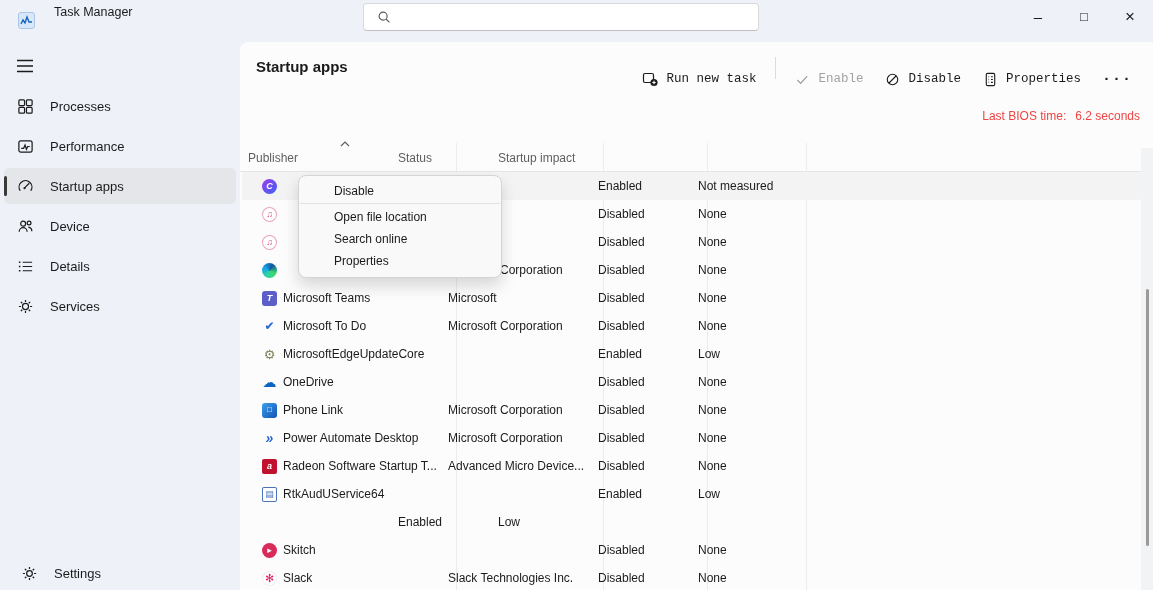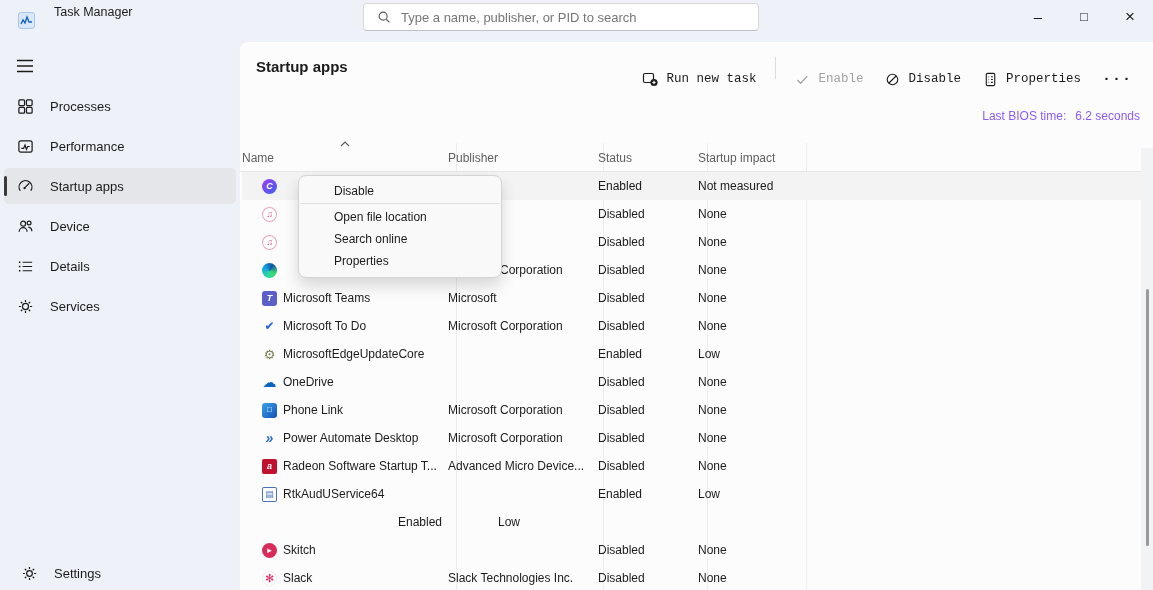--- a/index.html
+++ b/index.html
@@ -43,21 +43,21 @@
     background:#fcfcfc; border-radius:8px 0 0 0; overflow:hidden; }
   .page-title { position:absolute; left:16px; top:16px; font-size:15px; font-weight:600; }
   .toolbar { position:absolute; right:13px; top:10px; height:32px;
     display:flex; align-items:center; gap:4px; }
   .tb-btn { display:flex; align-items:center; gap:8px; padding:0 9px; height:30px;
     border-radius:4px; font-size:12.5px; color:#1b1b1b; background:transparent; border:none;
     font-family:Liberation Mono, monospace;margin-top:22px; }
   .tb-btn.disabled { color:#a3a3a3; }
   .tb-sep { width:1px; height:22px; background:#dcdcdc; margin:0 6px; }
   .tb-more { font-size:15px; font-weight:bold; letter-spacing:1px; padding:0 8px; }
-  .bios { position:absolute; right:13px; top:67px; font-size:12px; color:#8b5cf6; }
+  .bios { position:absolute; right:13px; top:67px; font-size:12px; color:#ef4444; }
   .bios .lbl { margin-right:9px; }
   
   .trow { display:flex; align-items:center; height:28px; margin:0 12px 0 2px; font-size:12px; }
   .c-name { width:200px; padding-left:20px; display:flex; align-items:center; gap:6px; overflow:hidden; white-space:nowrap; }
   .c-pub  { width:147px; padding-left:6px; overflow:hidden; white-space:nowrap; }
   .c-st   { width:104px; padding-left:9px; }
   .c-imp  { width:99px;  padding-left:5px; }
   .thead { position:absolute; left:0; right:0; top:103px; height:26px; color:#5f5f5f; }
   .thead .trow { height:26px; }
   .thead .c-name { padding-left:0; }
@@ -117,21 +117,20 @@
       </svg>
   </div>
   <div class="app-title">Task Manager</div>
   <div class="searchbox">
     <span>
       <svg width="14" height="14" viewBox="0 0 16 16">
           <circle cx="7" cy="7" r="4.6" fill="none" stroke="#5a5a5a" stroke-width="1.3"></circle>
           <path d="M10.6 10.6L14.2 14.2" stroke="#5a5a5a" stroke-width="1.3"></path>
         </svg>
     </span>
-    <input type="text" placeholder="Type a name, publisher, or PID to search" style="">
   </div>
   <div class="win-controls">
     <div class="win-btn min">–</div>
     <div class="win-btn">□</div>
     <div class="win-btn close">×</div>
   </div>
 </div>
 
 <div class="sidebar">
   <div class="hamburger">
@@ -280,21 +279,20 @@
     <span class="lbl">Last BIOS time:</span><span>6.2 seconds</span>
   </div>
 
   <div class="col-line" style="left:216px"></div>
   <div class="col-line" style="left:363px"></div>
   <div class="col-line" style="left:467px"></div>
   <div class="col-line" style="left:566px"></div>
 
   <div class="thead">
     <div class="trow">
-      <span class="c-name">Name</span>
       <span class="c-pub">Publisher</span>
       <span class="c-st">Status</span>
       <span class="c-imp">Startup impact</span>
     </div>
   </div>
   <span class="sort-chevron">
     <svg width="10" height="6" viewBox="0 0 10 6">
         <polyline points="1,5 5,1 9,5" fill="none" stroke="#5f5f5f" stroke-width="1.2"></polyline>
       </svg>
   </span>

